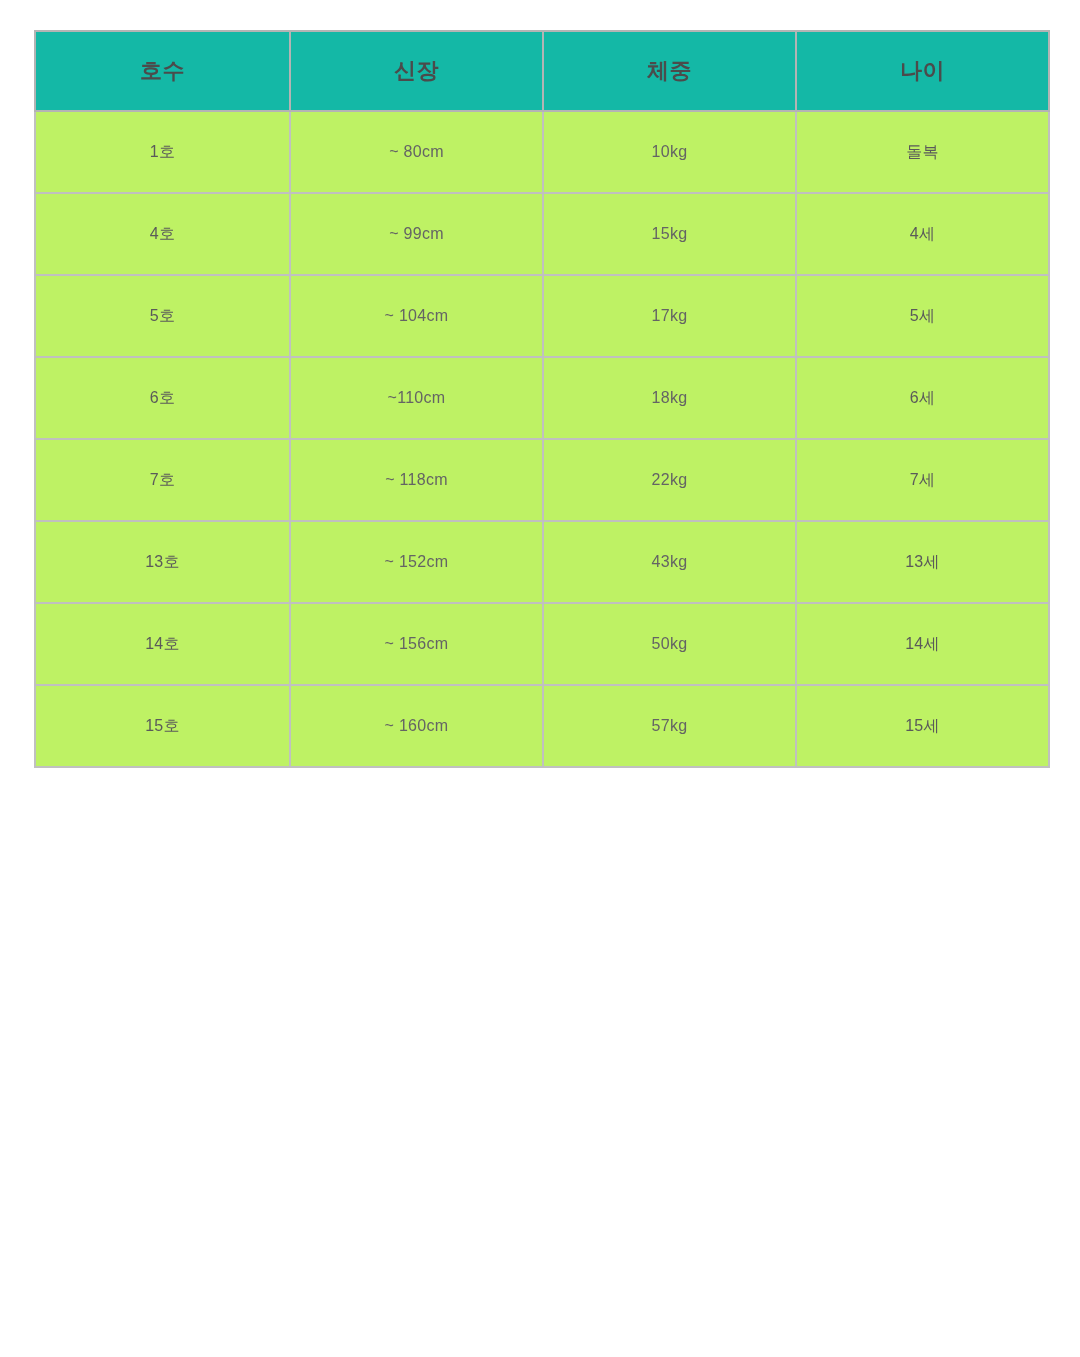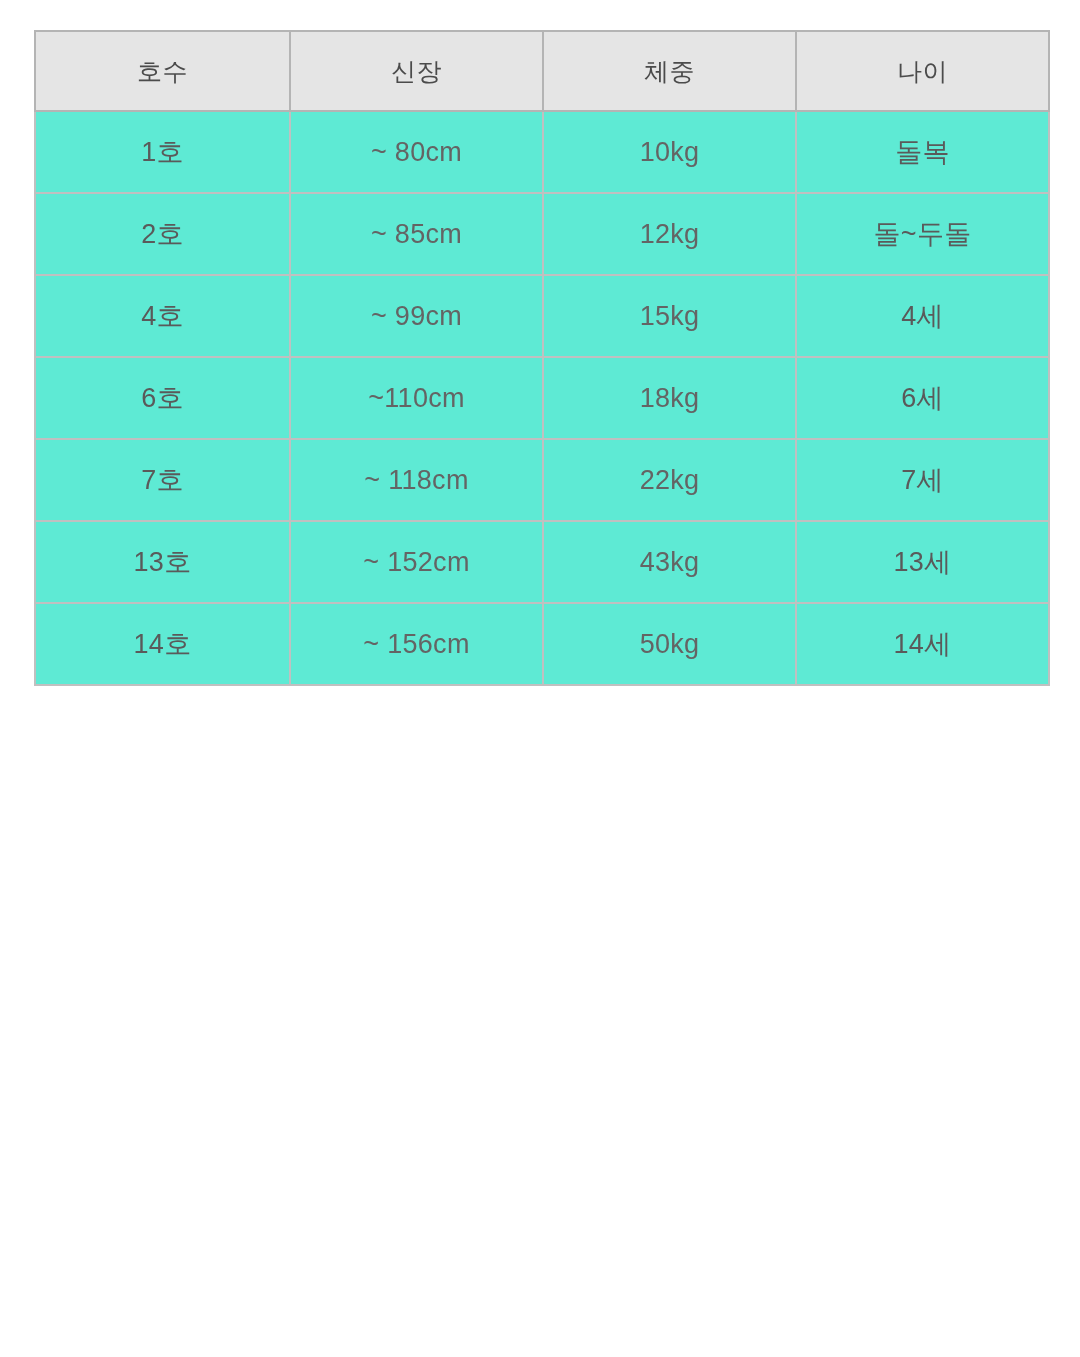--- a/index.html
+++ b/index.html
@@ -46,33 +46,33 @@
   table.size-table td {
     border: 2px solid #c0c0c0;
     text-align: center;
     vertical-align: middle;
     padding: 0;
     margin: 0;
   }
 
   table.size-table thead th {
     height: 78px;
-    background: #e5e5e5;
+    background: #14b8a6;
     color: #4b4b4b;
-    font-size: 25px;
-    font-weight: 400;
+    font-size: 22px;
+    font-weight: 700;
     letter-spacing: 0.5px;
     border-color: #b4b4b4;
   }
 
   table.size-table tbody td {
     height: 80px;
-    background: #5eead4;
+    background: #bef264;
     color: #5e5e5e;
-    font-size: 27px;
+    font-size: 16px;
     font-weight: 400;
     letter-spacing: 0.3px;
   }
 
   table.size-table tbody td.col-size,
   table.size-table tbody td.col-age {
     color: #5a5a5a;
   }
 
   table.size-table tbody td.col-height,
@@ -101,30 +101,30 @@
         </tr>
       </thead>
       <tbody id="table-body">
       <tr>
             <td class="col-size">1호</td>
             <td class="col-height">~ 80cm</td>
             <td class="col-weight">10kg</td>
             <td class="col-age">돌복</td>
           </tr>
           <tr>
-            <td class="col-size">2호</td>
-            <td class="col-height">~ 85cm</td>
-            <td class="col-weight">12kg</td>
-            <td class="col-age">돌~두돌</td>
-          </tr>
-          <tr>
             <td class="col-size">4호</td>
             <td class="col-height">~ 99cm</td>
             <td class="col-weight">15kg</td>
             <td class="col-age">4세</td>
+          </tr>
+          <tr>
+            <td class="col-size">5호</td>
+            <td class="col-height">~ 104cm</td>
+            <td class="col-weight">17kg</td>
+            <td class="col-age">5세</td>
           </tr>
           <tr>
             <td class="col-size">6호</td>
             <td class="col-height">~110cm</td>
             <td class="col-weight">18kg</td>
             <td class="col-age">6세</td>
           </tr>
           <tr>
             <td class="col-size">7호</td>
             <td class="col-height">~ 118cm</td>
@@ -136,16 +136,22 @@
             <td class="col-height">~ 152cm</td>
             <td class="col-weight">43kg</td>
             <td class="col-age">13세</td>
           </tr>
           <tr>
             <td class="col-size">14호</td>
             <td class="col-height">~ 156cm</td>
             <td class="col-weight">50kg</td>
             <td class="col-age">14세</td>
           </tr>
+          <tr>
+            <td class="col-size">15호</td>
+            <td class="col-height">~ 160cm</td>
+            <td class="col-weight">57kg</td>
+            <td class="col-age">15세</td>
+          </tr>
         </tbody>
     </table>
   </div>
 </div>
 
 </body></html>

